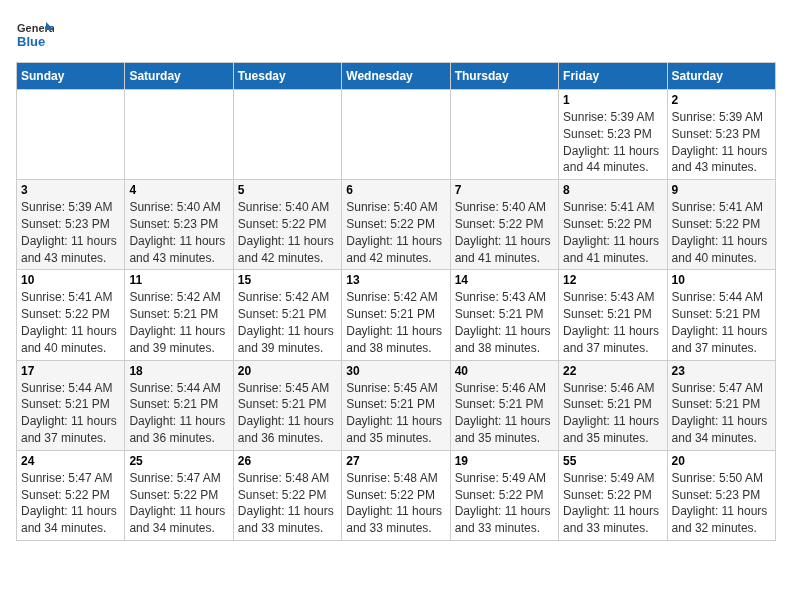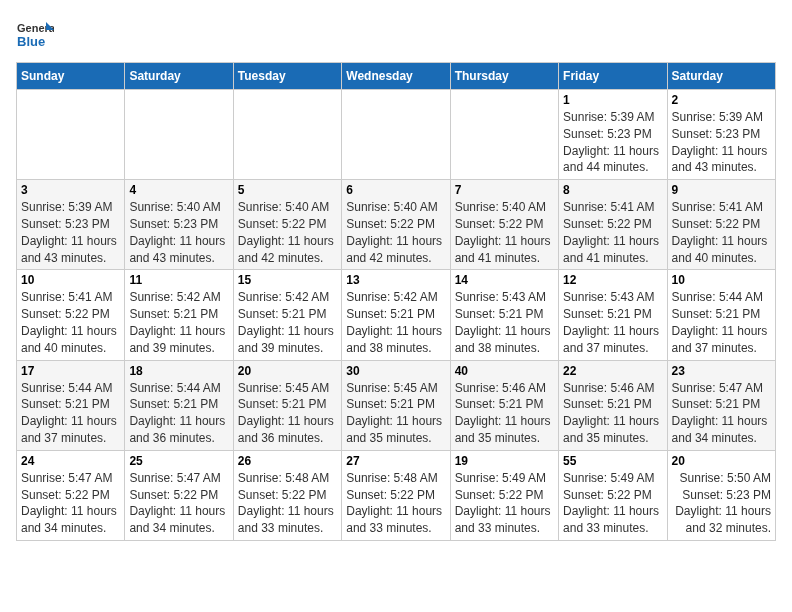--- a/index.html
+++ b/index.html
@@ -285,19 +285,19 @@
 Daylight: 11 hours and 33 minutes.</div>
         </td>
         <td>
           <span class="day-number">55</span>
           <div class="day-info" style="white-space: pre-line;">Sunrise: 5:49 AM
 Sunset: 5:22 PM
 Daylight: 11 hours and 33 minutes.</div>
         </td>
         <td>
           <span class="day-number">20</span>
-          <div class="day-info" style="white-space: pre-line; text-align: right;">Sunrise: 5:50 AM
+          <div class="day-info" style="white-space: pre-line;">Sunrise: 5:50 AM
 Sunset: 5:23 PM
 Daylight: 11 hours and 32 minutes.</div>
         </td>
       </tr>
     </tbody>
 </table>
 
 </body></html>

